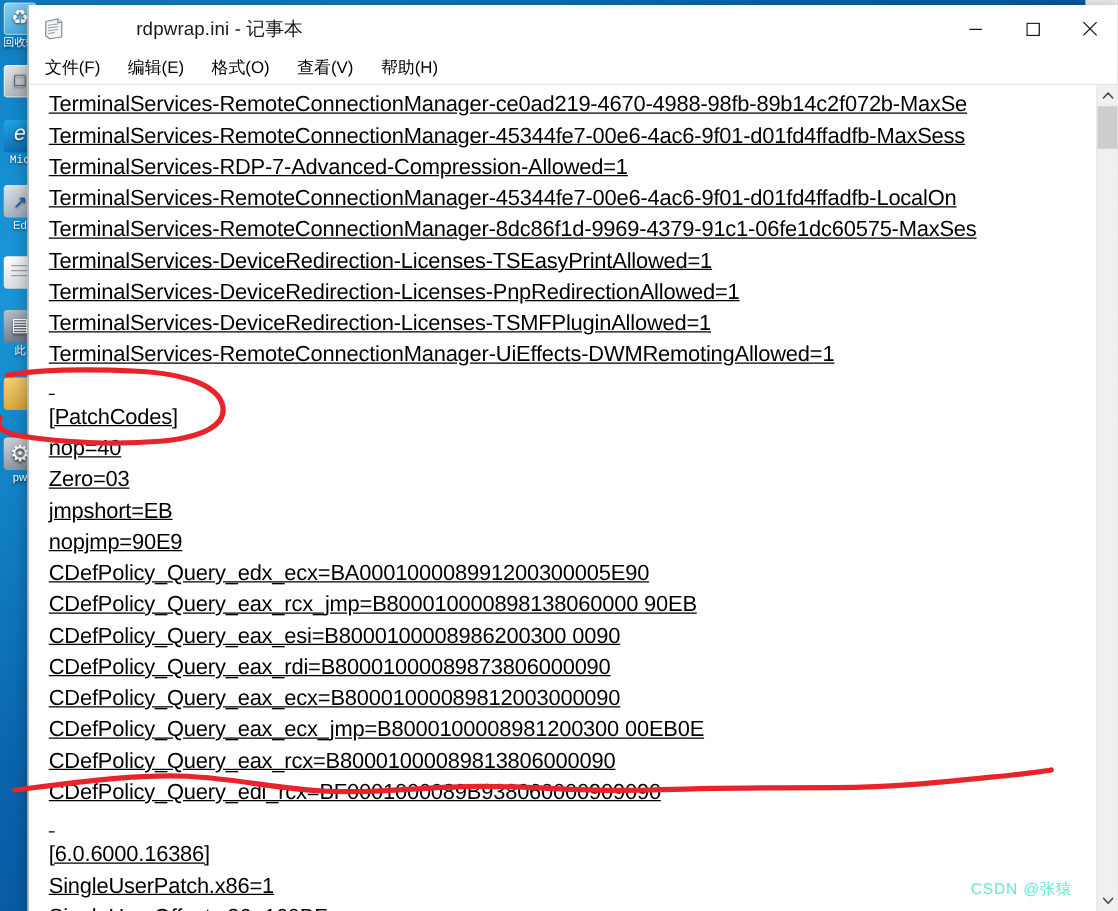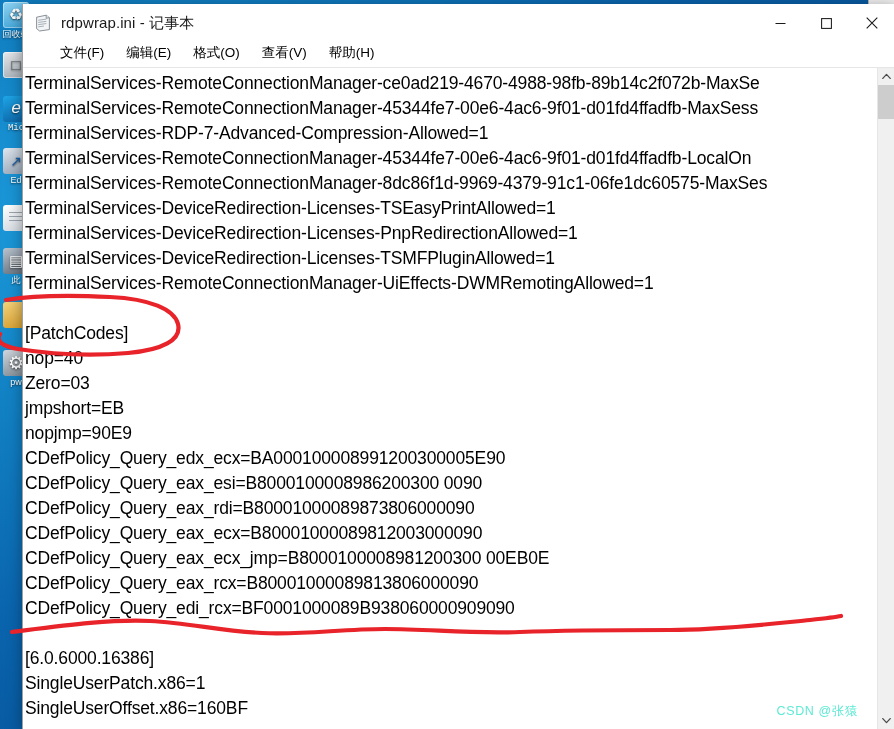--- a/index.html
+++ b/index.html
@@ -125,20 +125,21 @@
     margin-left: 11px;
     margin-right: 9px;
     position: relative;
     flex: none;
   }
   #title-text {
     font-size: 15px;
     color: #1a1a1a;
     letter-spacing: .1px;
     white-space: nowrap;
+    margin-left: 48px;
   }
   #win-buttons {
     position: absolute;
     right: 0;
     top: 0;
     height: 38px;
     display: flex;
   }
   .win-btn {
     width: 46px;
@@ -149,21 +150,22 @@
     cursor: default;
   }
   .win-btn svg { display: block; }
 
   
   #menubar {
     height: 24px;
     min-height: 24px;
     background: #ffffff;
     display: flex;
-    padding-left: 28px;
+    align-items: center;
+    padding-left: 4px;
     border-bottom: 1px solid #ffffff;
     user-select: none;
   }
   .menu-item {
     font-size: 13.5px;
     color: #000000;
     padding: 2px 9px 3px 9px;
     margin-right: 4px;
     white-space: nowrap;
     cursor: default;
@@ -176,21 +178,22 @@
     display: flex;
     background: #ffffff;
     border-top: 1px solid #e6e6e6;
     min-height: 0;
   }
   #editor {
     flex: 1;
     position: relative;
     overflow: hidden;
     padding-top: 3px;
-    padding-left: 2px;
+    padding-left: 16px;
+    text-decoration: underline;
   }
   .line {
     font-family: "Liberation Sans", sans-serif;
     font-size: 17.5px;
     line-height: 25px;
     height: 25px;
     color: #000000;
     white-space: pre;
     letter-spacing: -0.15px;
   }
@@ -333,20 +336,21 @@
           <div class="line">TerminalServices-DeviceRedirection-Licenses-PnpRedirectionAllowed=1</div>
           <div class="line">TerminalServices-DeviceRedirection-Licenses-TSMFPluginAllowed=1</div>
           <div class="line">TerminalServices-RemoteConnectionManager-UiEffects-DWMRemotingAllowed=1</div>
           <div class="line blank">&nbsp;</div>
           <div class="line">[PatchCodes]</div>
           <div class="line">nop=40</div>
           <div class="line">Zero=03</div>
           <div class="line">jmpshort=EB</div>
           <div class="line">nopjmp=90E9</div>
           <div class="line">CDefPolicy_Query_edx_ecx=BA000100008991200300005E90</div>
+          <div class="line">CDefPolicy_Query_eax_rcx_jmp=B800010000898138060000 90EB</div>
           <div class="line">CDefPolicy_Query_eax_esi=B8000100008986200300 0090</div>
           <div class="line">CDefPolicy_Query_eax_rdi=B80001000089873806000090</div>
           <div class="line">CDefPolicy_Query_eax_ecx=B80001000089812003000090</div>
           <div class="line">CDefPolicy_Query_eax_ecx_jmp=B8000100008981200300 00EB0E</div>
           <div class="line">CDefPolicy_Query_eax_rcx=B80001000089813806000090</div>
           <div class="line">CDefPolicy_Query_edi_rcx=BF0001000089B938060000909090</div>
           <div class="line blank">&nbsp;</div>
           <div class="line">[6.0.6000.16386]</div>
           <div class="line">SingleUserPatch.x86=1</div>
           <div class="line">SingleUserOffset.x86=160BF</div>

